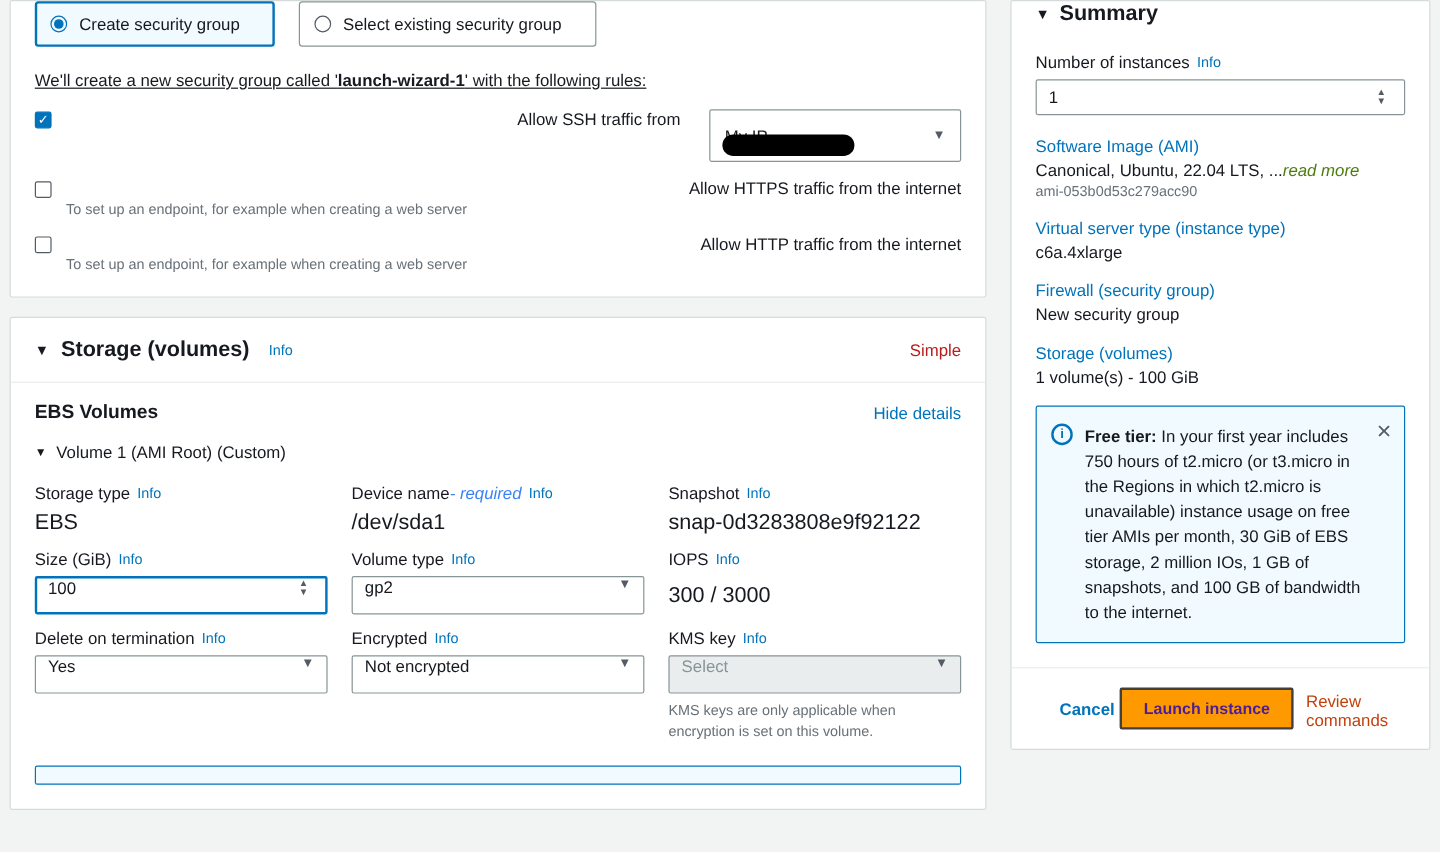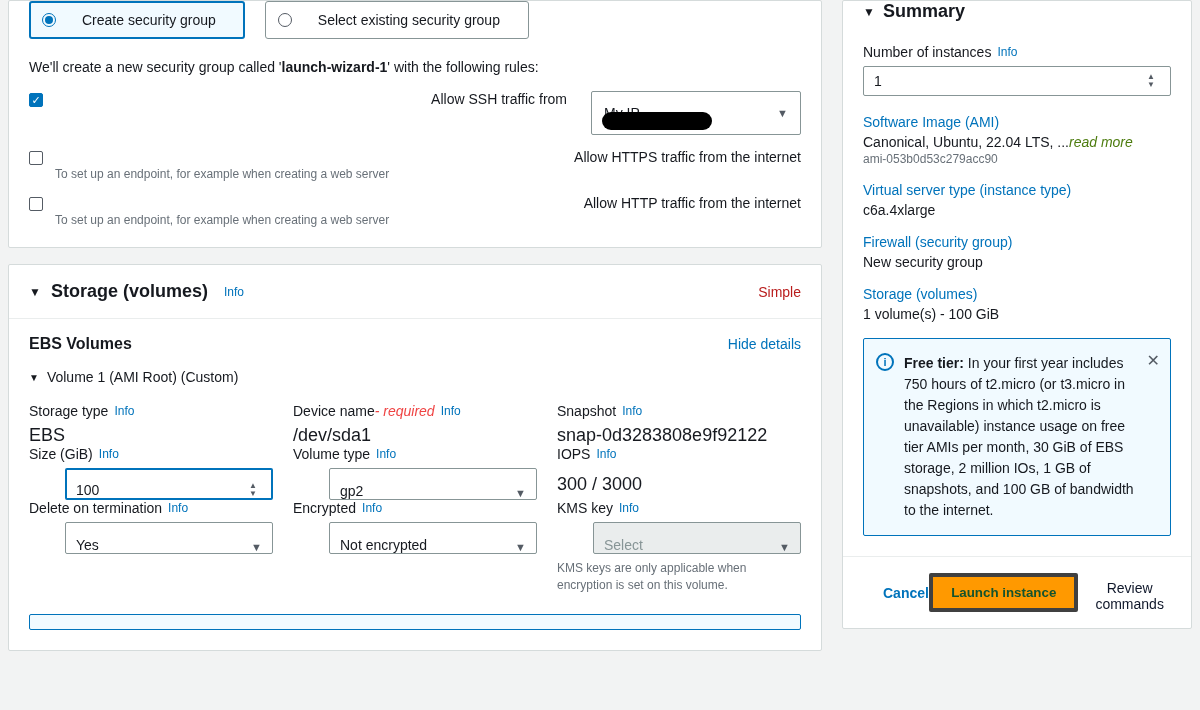--- a/index.html
+++ b/index.html
@@ -3,26 +3,26 @@
 <meta charset="utf-8">
 <style>
   * { box-sizing: border-box; margin: 0; padding: 0; }
   body { font-family: "Amazon Ember", "Helvetica Neue", Arial, sans-serif; background: #f2f3f3; color: #16191f; font-size: 14px; padding: 0 8px; }
   .layout { display: flex; gap: 20px; max-width: 1200px; margin: 0 auto; align-items: flex-start; }
   .main { flex: 1; min-width: 0; }
   .side { width: 350px; flex-shrink: 0; }
   .panel { background: #fff; border: 1px solid #d5dbdb; border-radius: 2px; margin-bottom: 16px; }
   .sg-panel { padding: 0 20px 20px 20px; }
   .radio-row { display: flex; gap: 20px; margin-bottom: 20px; padding-top: 0; }
-  .radio-box { border: 1px solid #879596; border-radius: 3px; padding: 10px 28px 10px 12px; display: flex; align-items: center; gap: 26px; cursor: pointer; }
+  .radio-box { border: 1px solid #879596; border-radius: 3px; padding: 10px 28px 10px 12px; display: flex; align-items: center; gap: 10px; cursor: pointer; }
   .radio-box.selected { border: 2px solid #0073bb; background: #f1faff; padding: 9px 27px 9px 11px; }
   .radio { width: 14px; height: 14px; border: 1px solid #545b64; border-radius: 50%; display: inline-flex; align-items: center; justify-content: center; }
   .radio.on { border-color: #0073bb; }
   .radio.on::after { content: ""; width: 8px; height: 8px; background: #0073bb; border-radius: 50%; }
-  .sg-intro { margin-bottom: 16px; }
+  .sg-intro { margin-bottom: 16px; text-decoration: underline; }
   .sg-intro b { font-weight: 700; }
   .chk-row { display: flex; align-items: flex-start; gap: 12px; margin-bottom: 14px; }
   .chk { width: 14px; height: 14px; border: 1px solid #545b64; border-radius: 2px; margin-top: 2px; flex-shrink: 0; display: inline-flex; align-items: center; justify-content: center; }
   .chk.on { background: #0073bb; border-color: #0073bb; color: #fff; font-size: 10px; }
   .chk.on::after { content: "✓"; color: #fff; font-size: 11px; line-height: 1; }
   .chk-body { flex: 1; }
   .chk-label { color: #16191f; text-align: right; }
   .chk-help { color: #687078; font-size: 12px; margin-top: 2px; }
   .ssh-select { margin-left: 12px; border: 1px solid #879596; border-radius: 2px; width: 210px; height: 44px; display: flex; align-items: center; justify-content: space-between; padding: 0 12px; position: relative; }
   .ssh-select .label { font-size: 14px; }
@@ -33,25 +33,25 @@
   .section-head h2 { font-size: 18px; font-weight: 700; }
   .info-link { color: #0073bb; font-size: 12px; font-weight: 400; margin-left: 6px; cursor: pointer; }
   .section-head .right { margin-left: auto; color: #b91c1c; cursor: pointer; font-size: 14px; }
   .ebs-head { display: flex; align-items: center; padding: 16px 20px; }
   .ebs-head h3 { font-size: 16px; font-weight: 700; }
   .ebs-head .right { margin-left: auto; color: #0073bb; cursor: pointer; font-size: 14px; }
   .vol-block { padding: 0 20px 20px 20px; }
   .vol-title-row { display: flex; align-items: center; gap: 8px; margin-bottom: 18px; }
   .vol-title-row .tri { font-size: 10px; }
   .vol-title { font-size: 14px; }
-  .grid3 { display: grid; grid-template-columns: 1fr 1fr 1fr; gap: 0 20px; }
+  .grid3 { display: grid; grid-template-columns: 1fr 1fr 1fr; gap: 12px 20px; }
   .field-label { font-size: 14px; color: #16191f; margin-bottom: 6px; display: flex; align-items: center; }
-  .field-label .req { font-style: italic; color: #ef4444; }
+  .field-label .req { font-style: italic; color: #3b82f6; }
   .field-val { font-size: 18px; color: #16191f; }
-  .input { border: 1px solid #879596; border-radius: 2px; height: 32px; padding: 0 10px; display: flex; align-items: flex-end; justify-content: space-between; background: #fff; margin-left: 36px; }
+  .input { border: 1px solid #879596; border-radius: 2px; height: 32px; padding: 0 10px; display: flex; align-items: flex-start; justify-content: space-between; background: #fff; }
   .input.focus { border: 2px solid #0073bb; padding: 0 9px; height: 32px; }
   .input.disabled { background: #eaeded; color: #879596; }
   .stepper { width: 18px; display: flex; flex-direction: column; gap: 0; color: #545b64; font-size: 8px; line-height: 8px; text-align: center; }
   .stepper span { cursor: pointer; }
   .field-help { color: #687078; font-size: 12px; margin-top: 6px; line-height: 1.4; }
   
   .sum-head { display: flex; align-items: center; gap: 8px; padding: 0 20px 12px 20px; }
   .sum-head h2 { font-size: 18px; font-weight: 700; }
   .sum-body { padding: 10px 20px 20px 20px; }
   .sum-label { font-size: 14px; margin-bottom: 6px; display: flex; align-items: center; }
@@ -60,22 +60,22 @@
   .sum-sec .h { color: #0073bb; font-size: 14px; margin-bottom: 4px; cursor: pointer; }
   .sum-sec .v { font-size: 14px; color: #16191f; }
   .sum-sec .sub { font-size: 12px; color: #687078; margin-top: 2px; }
   .readmore { color: #4d7c0f; cursor: pointer; font-style: italic; }
   .freebox { border: 1px solid #0073bb; background: #f1faff; border-radius: 2px; padding: 14px 36px 14px 40px; position: relative; font-size: 14px; line-height: 1.5; }
   .freebox .icon { position: absolute; left: 12px; top: 14px; color: #0073bb; width: 18px; height: 18px; border: 2px solid #0073bb; border-radius: 50%; display: flex; align-items: center; justify-content: center; font-size: 11px; font-weight: 700; }
   .freebox .close { position: absolute; right: 10px; top: 10px; color: #545b64; font-size: 16px; cursor: pointer; }
   .actions { border-top: 1px solid #eaeded; padding: 16px 20px; display: flex; flex-direction: row; gap: 10px; align-items: flex-end; }
   .action-row1 { display: flex; align-items: center; width: 100%; }
   .cancel { color: #0073bb; font-weight: 700; cursor: pointer; margin-left: 20px; }
-  .launch-btn { margin-left: auto; background: #ff9900; border: 4px solid #404040; color: #14532d; font-weight: 700; padding: 8px 18px; border-radius: 2px; cursor: pointer; }
-  .review { color: #0f172a; font-size: 14px; cursor: pointer; text-align: center; }
+  .launch-btn { margin-left: auto; background: #ff9900; border: 2px solid #404040; color: #4c1d95; font-weight: 700; padding: 8px 18px; border-radius: 2px; cursor: pointer; }
+  .review { color: #c2410c; font-size: 14px; cursor: pointer; }
 </style>
 </head>
 <body>
 
 <div class="layout">
   <div class="main">
 
     <div class="panel sg-panel">
       <div class="radio-row">
         <div class="radio-box selected">

